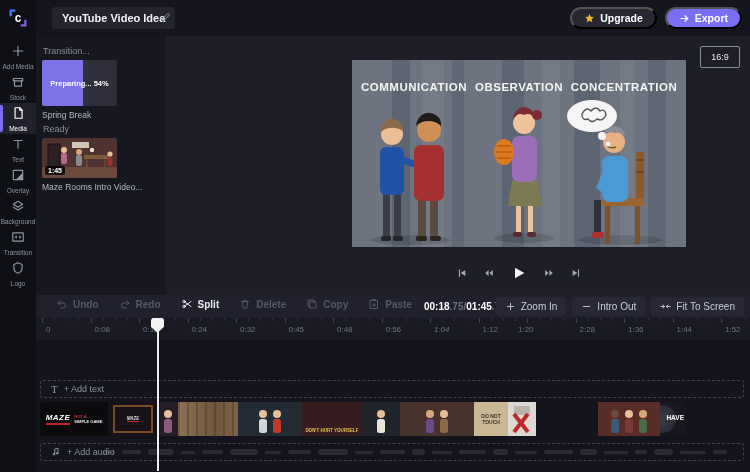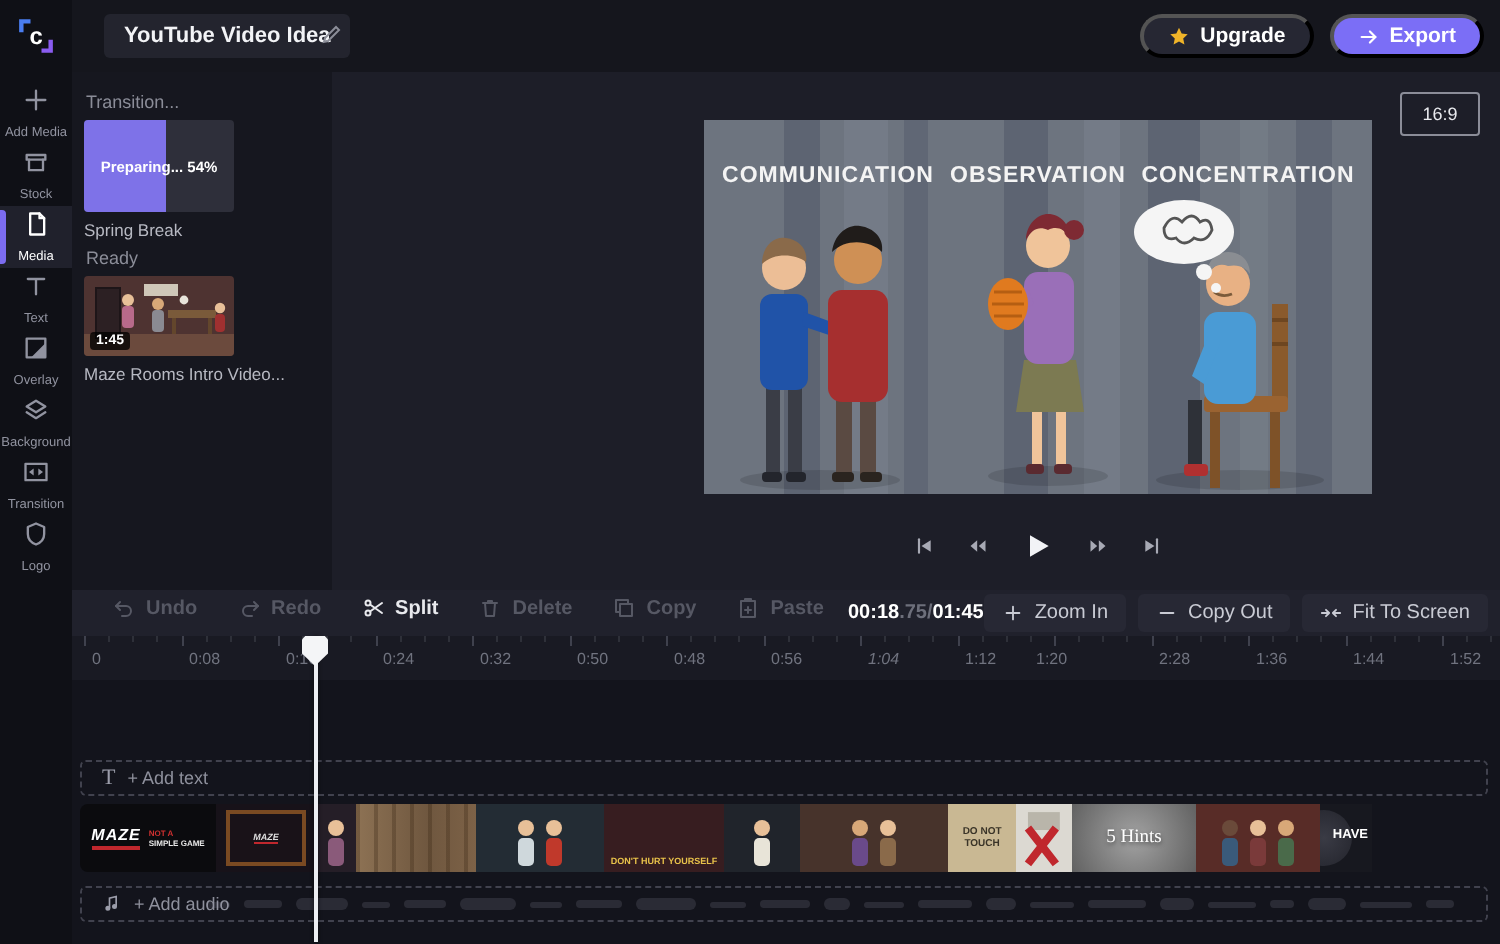--- a/index.html
+++ b/index.html
@@ -406,21 +406,21 @@
             </svg>
           </span>
           <span>Zoom In</span>
         </button>
         <button class="zoom-btn">
           <span style="display:flex">
             <svg width="11" height="11" viewBox="0 0 24 24" fill="none" stroke="currentColor" stroke-width="2" stroke-linecap="round" stroke-linejoin="round">
               <path d="M5 12h14"></path>
             </svg>
           </span>
-          <span>Copy Out</span>
+          <span>Intro Out</span>
         </button>
         <button class="zoom-btn">
           <span style="display:flex">
             <svg width="11" height="11" viewBox="0 0 24 24" fill="none" stroke="currentColor" stroke-width="2" stroke-linecap="round" stroke-linejoin="round">
               <path d="M2 12h8M10 12l-3.5-3.5M10 12l-3.5 3.5M22 12h-8M14 12l3.5-3.5M14 12l3.5 3.5"></path>
             </svg>
           </span>
           <span>Fit To Screen</span>
         </button>
       </div>
@@ -446,21 +446,21 @@
       <span class="tick-label" style="left: 155.5px;">0:24</span>
       <div class="tick" style="left: 163.625px; height: 3px;"></div>
       <div class="tick" style="left: 175.75px; height: 3px;"></div>
       <div class="tick" style="left: 187.875px; height: 3px;"></div>
       <div class="tick major" style="left: 200px; height: 5px;"></div>
       <span class="tick-label" style="left: 204px;">0:32</span>
       <div class="tick" style="left: 212.125px; height: 3px;"></div>
       <div class="tick" style="left: 224.25px; height: 3px;"></div>
       <div class="tick" style="left: 236.375px; height: 3px;"></div>
       <div class="tick major" style="left: 248.5px; height: 5px;"></div>
-      <span class="tick-label" style="left: 252.5px;">0:50</span>
+      <span class="tick-label" style="left: 252.5px;">0:45</span>
       <div class="tick" style="left: 260.625px; height: 3px;"></div>
       <div class="tick" style="left: 272.75px; height: 3px;"></div>
       <div class="tick" style="left: 284.875px; height: 3px;"></div>
       <div class="tick major" style="left: 297px; height: 5px;"></div>
       <span class="tick-label" style="left: 301px;">0:48</span>
       <div class="tick" style="left: 309.125px; height: 3px;"></div>
       <div class="tick" style="left: 321.25px; height: 3px;"></div>
       <div class="tick" style="left: 333.375px; height: 3px;"></div>
       <div class="tick major" style="left: 345.5px; height: 5px;"></div>
       <span class="tick-label" style="left: 349.5px;">0:56</span>
@@ -551,23 +551,20 @@
           </svg></div>
         <div class="clip" style="left: 438px; width: 62px; background: rgb(201, 184, 147);">
           <div class="donot-left">
             <span>DO NOT TOUCH</span>
           </div>
           <div class="donot-right"><svg width="100%" height="34" viewBox="0 0 28 34">
               <rect x="6" y="4" width="16" height="9" fill="#b9b5aa"></rect>
               <path d="M6 12 L20 30 M20 12 L6 30" stroke="#c0272d" stroke-width="4"></path>
             </svg></div>
         </div>
-        <div class="clip" style="left: 500px; width: 62px; background: radial-gradient(circle, rgb(162, 162, 162), rgb(97, 97, 97));">
-          <div class="hints-text">5 Hints</div>
-        </div>
         <div class="clip" style="left: 562px; width: 62px; background: rgb(88, 44, 39);"><svg width="62" height="34" viewBox="0 0 62 34">
             <circle cx="17" cy="12" r="4" fill="#6a4a3a"></circle>
             <rect x="13" y="17" width="8" height="14" rx="2.5" fill="#3a5a7a"></rect>
             <circle cx="31" cy="12" r="4" fill="#e8c098"></circle>
             <rect x="27" y="17" width="8" height="14" rx="2.5" fill="#7a3a3a"></rect>
             <circle cx="45" cy="12" r="4" fill="#d8a878"></circle>
             <rect x="41" y="17" width="8" height="14" rx="2.5" fill="#4a6a4a"></rect>
           </svg></div>
         <div class="clip" style="left: 624px; width: 26px; background: rgb(23, 24, 31);">
           <div class="have-circle"></div>

